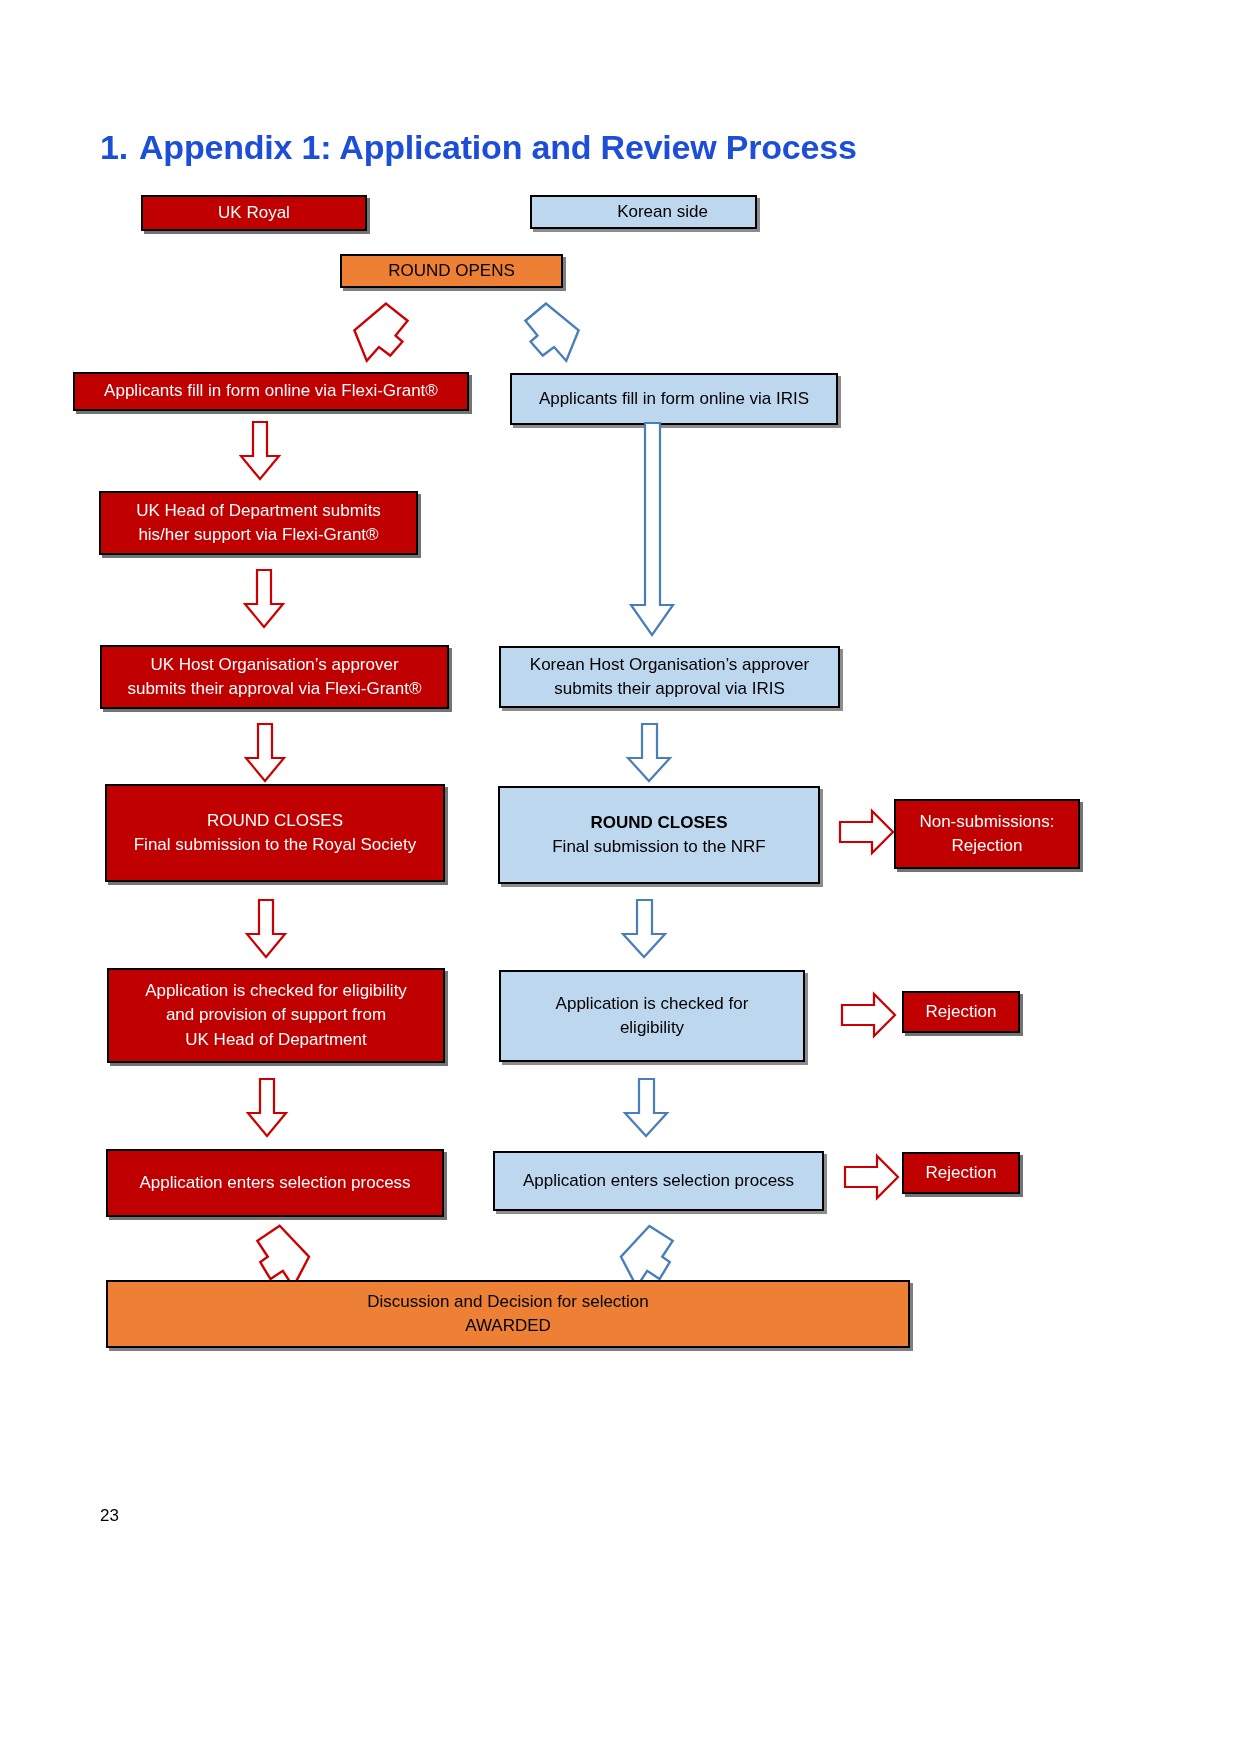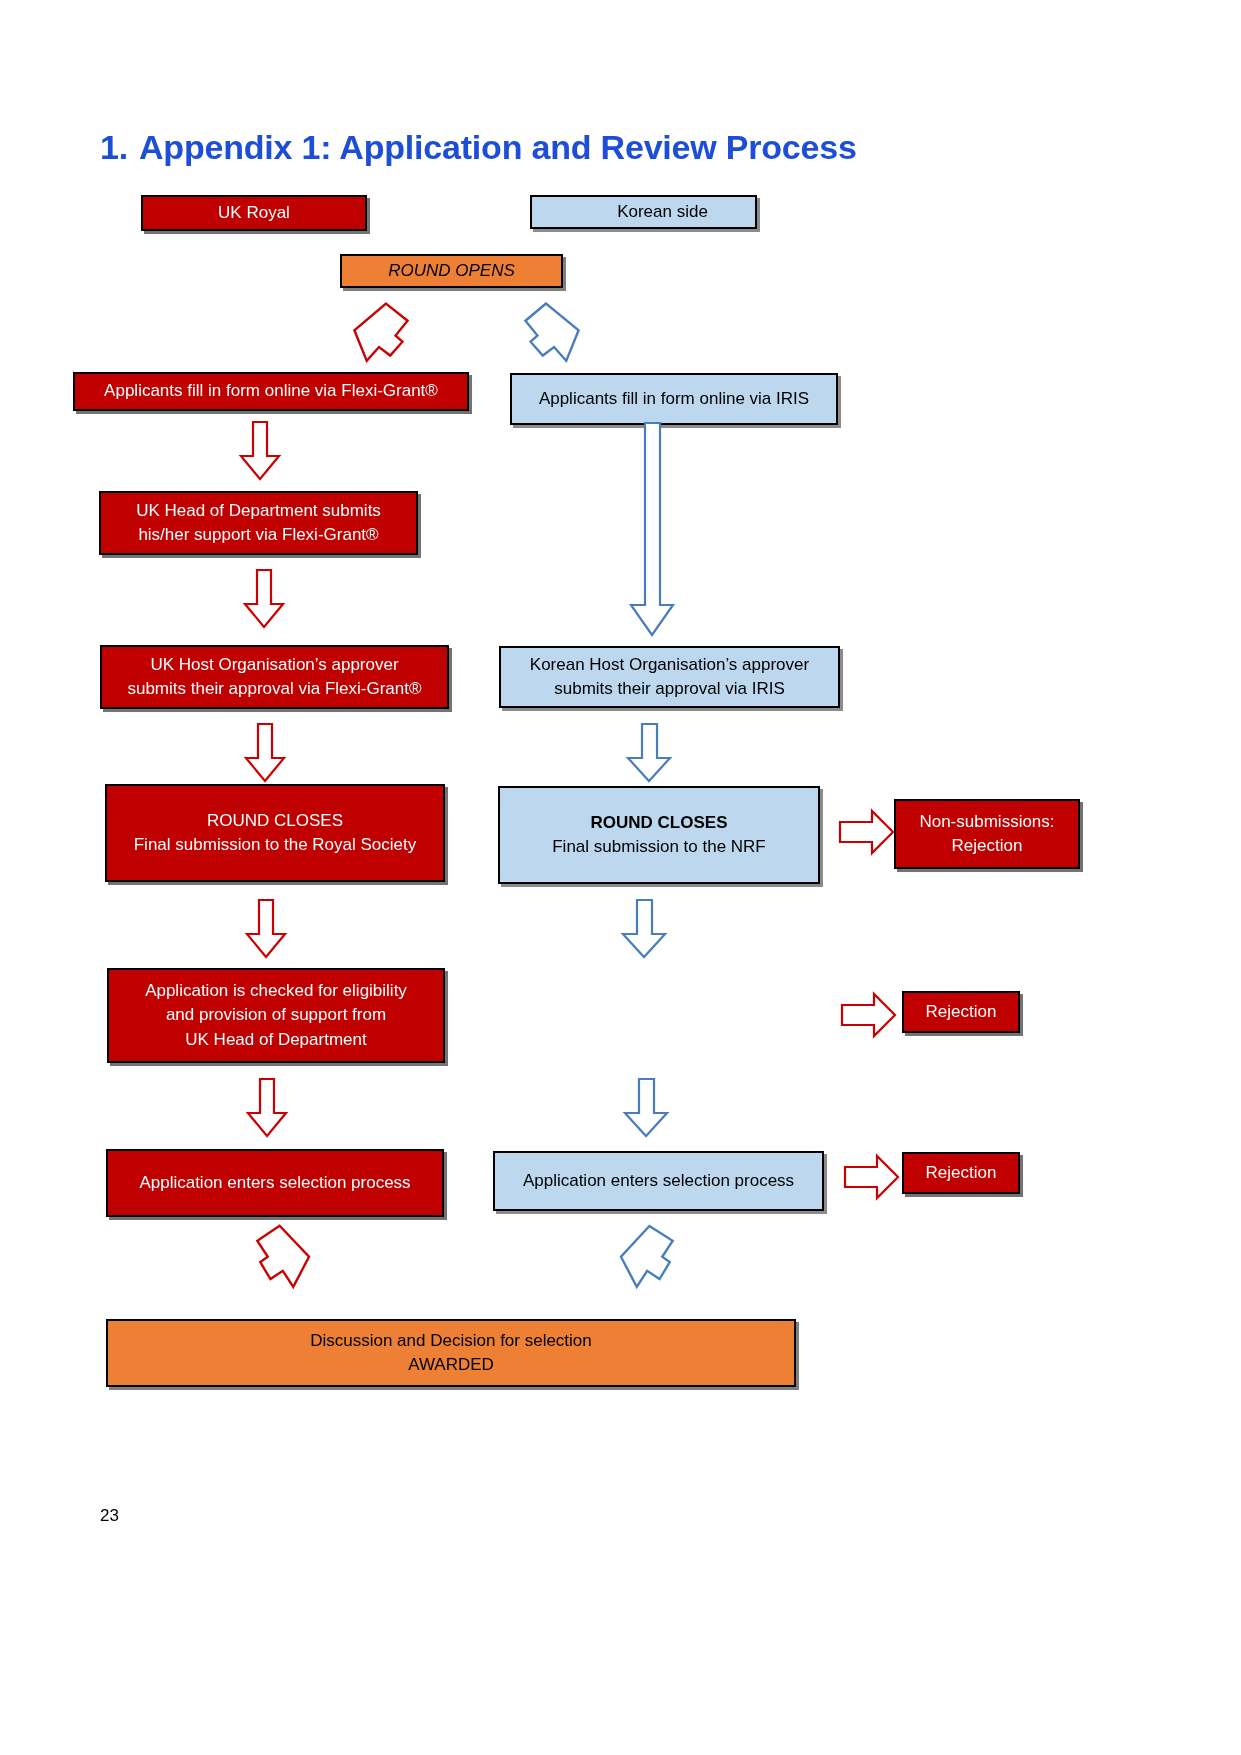--- a/index.html
+++ b/index.html
@@ -91,21 +91,21 @@
   </div>
 
   <div class="node red" style="left:141px; top:195px; width:226px; height:36px; font-size:17px;">
     <span>UK Royal</span>
   </div>
 
   <div class="node blue" style="left:530px; top:195px; width:227px; height:34px; font-size:17px;padding-left:44px;">
     <span>Korean side</span>
   </div>
 
-  <div class="node orange" style="left:340px; top:254px; width:223px; height:34px; font-size:17px;font-style:italic;">
+  <div class="node orange" style="left:340px; top:254px; width:223px; height:34px; font-size:17px;">
     <span>ROUND OPENS</span>
   </div>
 
   <div class="arrow" style="left:343px; top:303px; width:70px; height:62px;">
     <svg width="70" height="62" viewBox="0 0 70 62">
       <polygon points="47,2 66,22 52,35 58,42 44,54 34,44 20,56 12,24" transform="rotate(-8 35 30)" fill="#ffffff" stroke="#cc0000" stroke-width="2.4" stroke-linejoin="miter"></polygon>
     </svg>
   </div>
 
   <div class="arrow" style="left:520px; top:303px; width:70px; height:62px;">
@@ -199,20 +199,24 @@
       <polygon points="19,2 34,2 34,36 47,36 26,59 5,36 19,36" fill="#ffffff" stroke="#4a7ebb" stroke-width="2.2" stroke-linejoin="miter"></polygon>
     </svg>
   </div>
 
   <div class="node red" style="left:107px; top:968px; width:338px; height:95px; font-size:17px; flex-direction:column;">
     <span>Application is checked for eligibility</span>
     <span>and provision of support from</span>
     <span>UK Head of Department</span>
   </div>
 
+  <div class="node blue" style="left:499px; top:970px; width:306px; height:92px; font-size:17px; flex-direction:column;">
+    <span>Application is checked for</span>
+    <span>eligibility</span>
+  </div>
 
   <div class="arrow" style="left:840px; top:991px; width:58px; height:48px;">
     <svg width="58" height="48" viewBox="0 0 58 48">
       <polygon points="2,14 34,14 34,3 55,24 34,45 34,34 2,34" fill="#ffffff" stroke="#cc0000" stroke-width="2.2" stroke-linejoin="miter"></polygon>
     </svg>
   </div>
 
   <div class="node red" style="left:902px; top:991px; width:118px; height:42px; font-size:17px;">
     <span>Rejection</span>
   </div>
@@ -252,20 +256,20 @@
       <polygon points="22,2 4,22 18,35 12,42 26,56 36,45 50,58 58,25" transform="rotate(14 35 32)" fill="#ffffff" stroke="#cc0000" stroke-width="2.4" stroke-linejoin="miter"></polygon>
     </svg>
   </div>
 
   <div class="arrow" style="left:610px; top:1226px; width:70px; height:66px;">
     <svg width="70" height="66" viewBox="0 0 70 66">
       <polygon points="47,2 66,22 52,35 58,42 44,56 34,45 20,58 12,25" transform="rotate(-14 35 32)" fill="#ffffff" stroke="#4a7ebb" stroke-width="2.4" stroke-linejoin="miter"></polygon>
     </svg>
   </div>
 
-  <div class="node orange" style="left:106px; top:1319px; width:690px; height:68px; font-size:17px; flex-direction:column;">
+  <div class="node orange" style="left:106px; top:1280px; width:804px; height:68px; font-size:17px; flex-direction:column;">
     <span>Discussion and Decision for selection</span>
     <span>AWARDED</span>
   </div>
 
   <div id="page-number">23</div>
 
 </div>
 
 </body></html>

